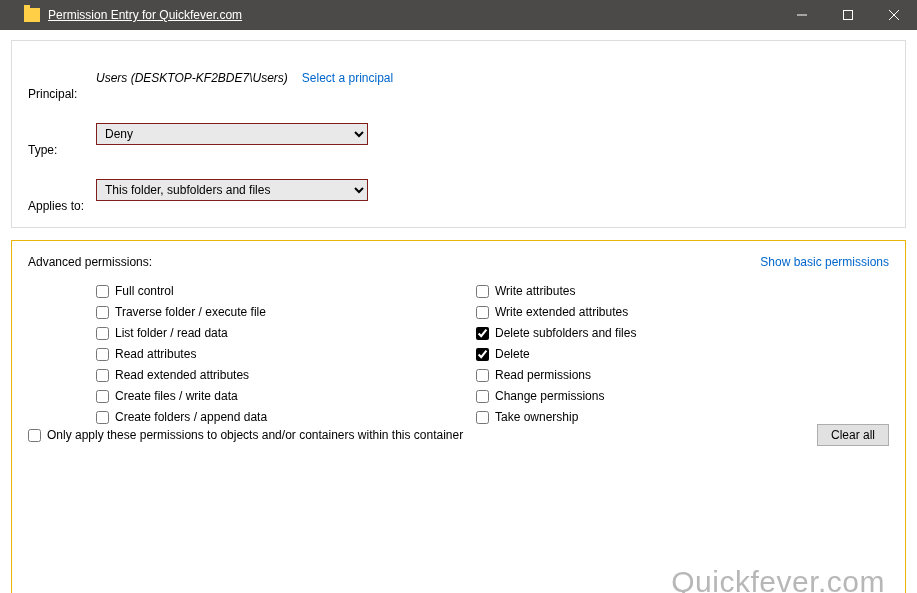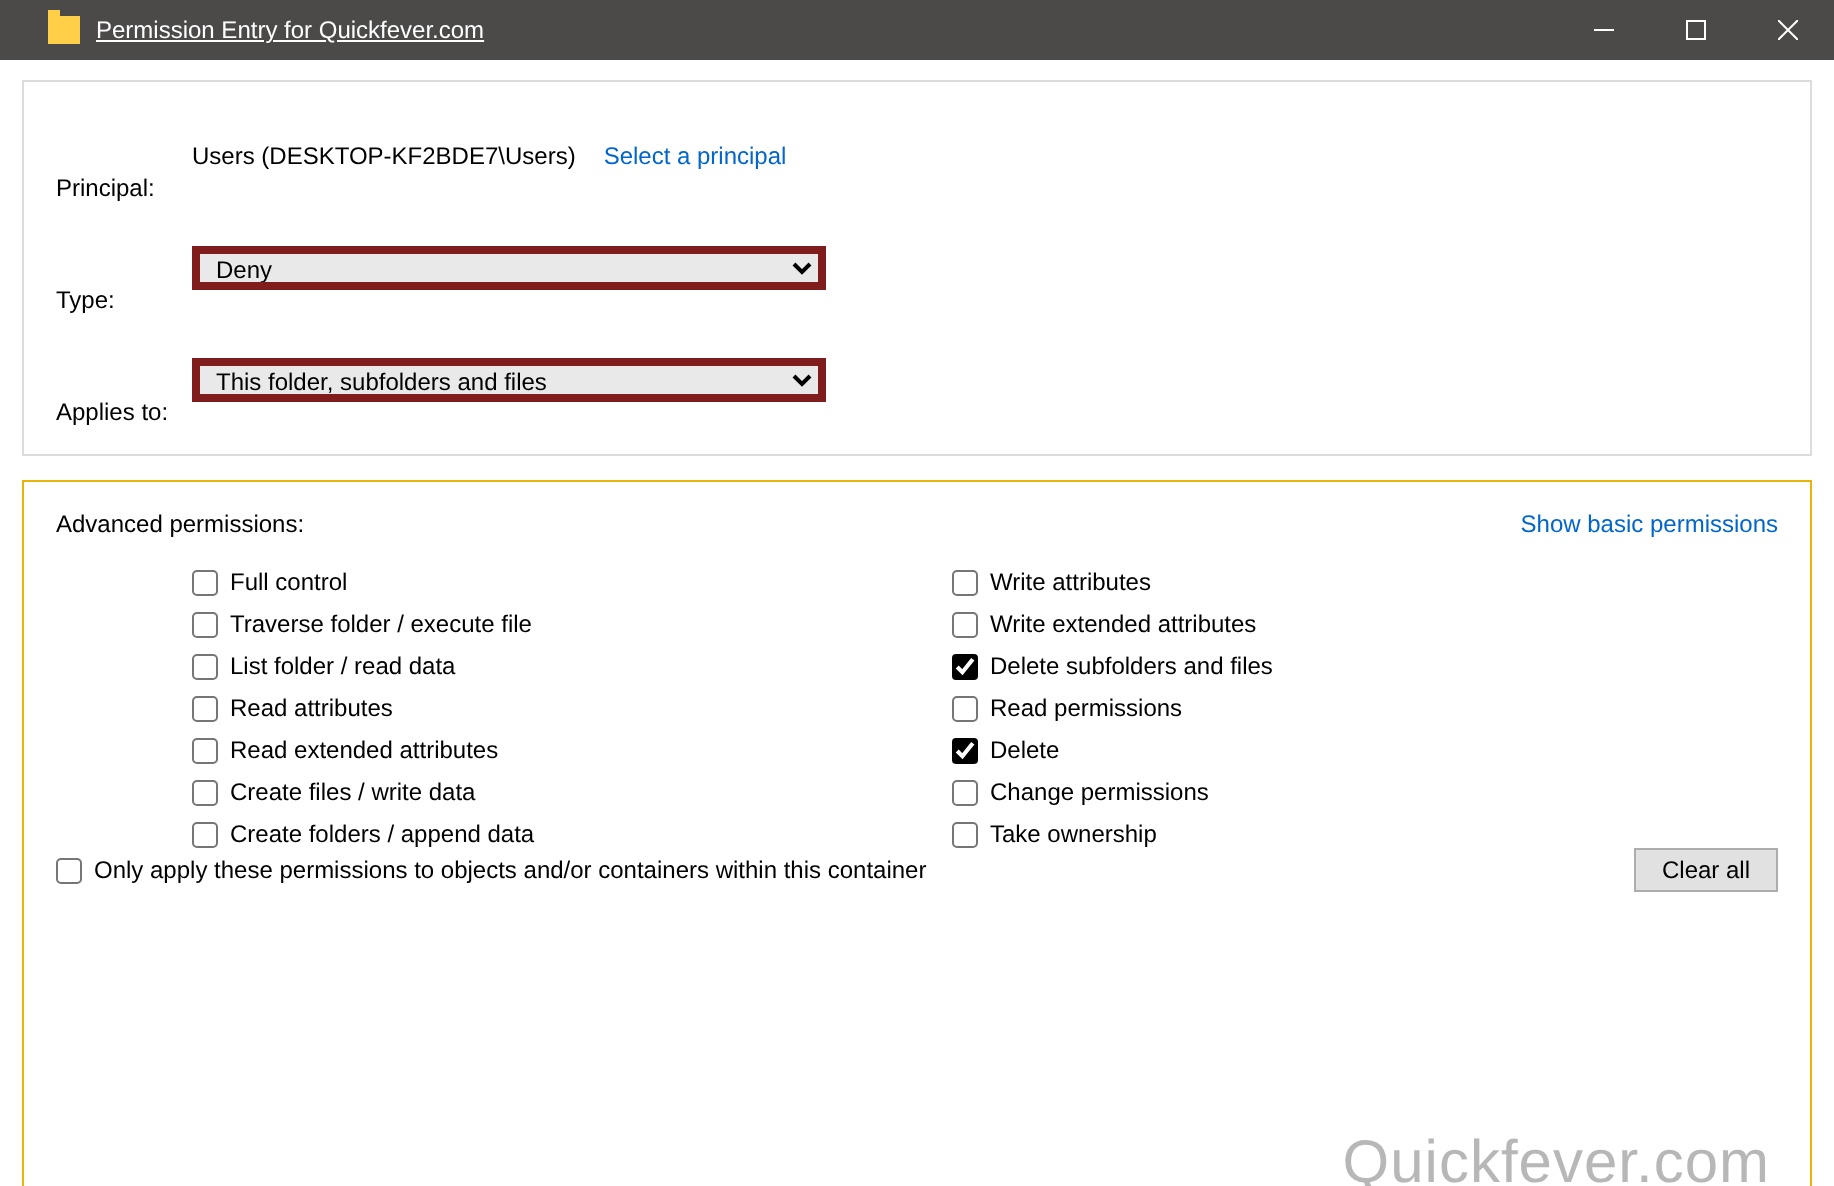--- a/index.html
+++ b/index.html
@@ -60,31 +60,31 @@
     display: flex;
     align-items: center;
     margin-bottom: 10px;
     min-height: 22px;
   }
   .row .label {
     width: 68px;
     flex: 0 0 68px;
     margin-top: 32px;
   }
-  .principal-value { margin-right: 14px; }
+  .principal-value { margin-right: 14px; font-style: italic; }
   .link {
     color: #0066cc;
     cursor: pointer;
   }
   select.combo {
-    width: 317px;
+    width: 272px;
     height: 22px;
     font-size: 12px;
     font-family: inherit;
-    border: 4px solid #7f1d1d;
+    border: 1px solid #7f1d1d;
     background: #e9e9e9;
     padding-left: 4px;
   }
   .perm-panel {
     border: 1px solid #eab308;
     padding: 14px 16px 10px 16px;
     position: relative;
     height: 362px;
     background: #fff;
   }
@@ -237,26 +237,26 @@
           </div>
           <div class="perm-item">
             <input type="checkbox" class="chk" style="">
             <span>Write extended attributes</span>
           </div>
           <div class="perm-item">
             <input type="checkbox" class="chk" checked="" style="">
             <span>Delete subfolders and files</span>
           </div>
           <div class="perm-item">
-            <input type="checkbox" class="chk" style="">
-            <span>Read permissions</span>
-          </div>
-          <div class="perm-item">
             <input type="checkbox" class="chk" checked="" style="">
             <span>Delete</span>
+          </div>
+          <div class="perm-item">
+            <input type="checkbox" class="chk" style="">
+            <span>Read permissions</span>
           </div>
           <div class="perm-item">
             <input type="checkbox" class="chk" style="">
             <span>Change permissions</span>
           </div>
           <div class="perm-item">
             <input type="checkbox" class="chk" style="">
             <span>Take ownership</span>
           </div>
         </div>

